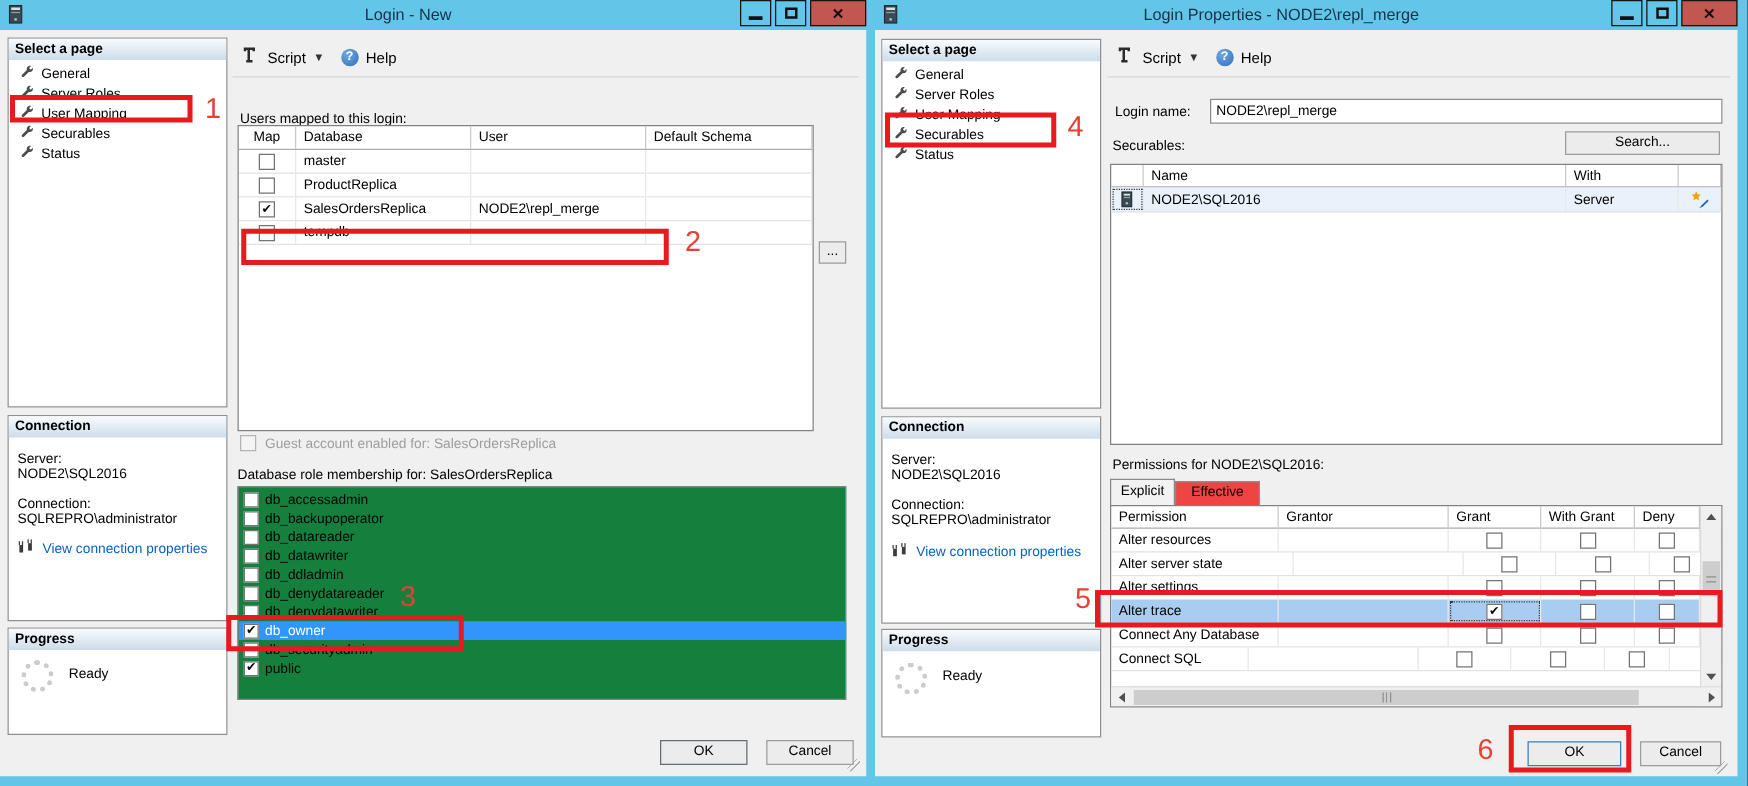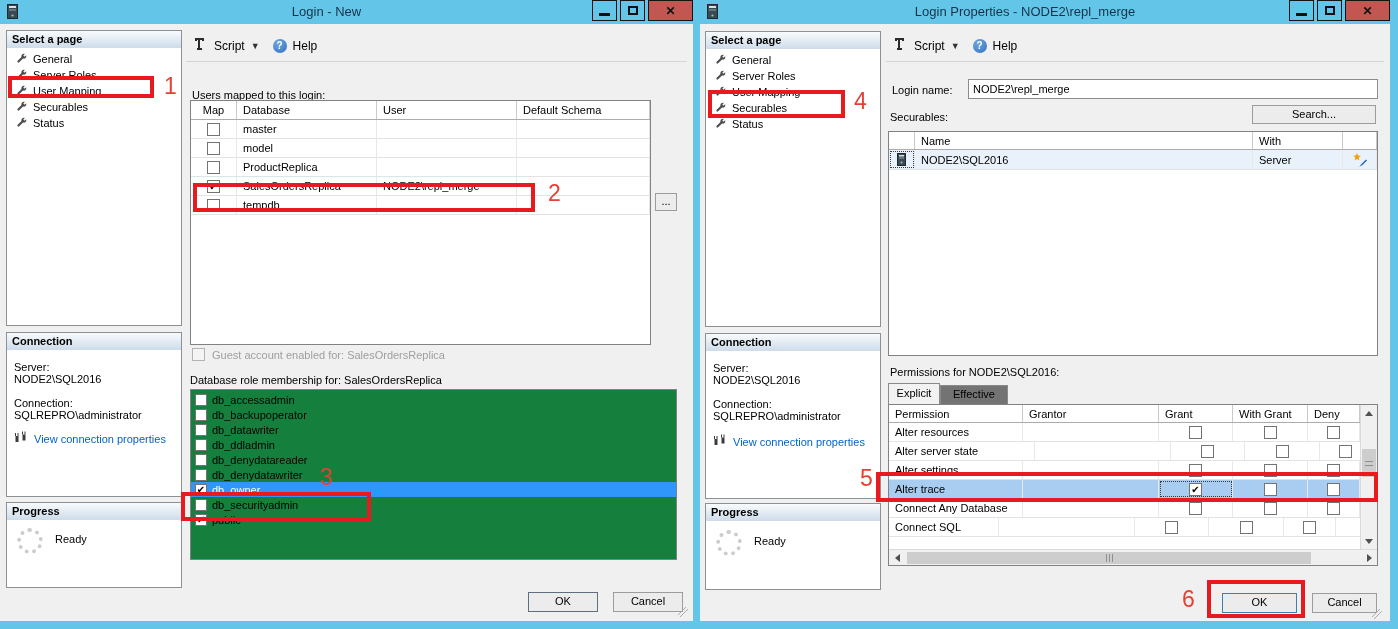--- a/index.html
+++ b/index.html
@@ -43,21 +43,21 @@
   .rolelist{position:absolute;background:#15803d;border:1px solid #7F8386;padding-top:2px;overflow:hidden}
   .rrow{display:flex;align-items:center;gap:5px;height:15px;padding-left:4px}
   .rrow .cb{width:12px;height:12px;line-height:10px}
   .rrow.sel{background:#3196FA;color:#fff}
   .field{position:absolute;background:#fff;border:1px solid #8A8D90;font-size:11px;padding:0 4px;font-family:"Liberation Sans",sans-serif}
   .sel-row{background:#E9F2FB}
   .hl-row{background:#A8CDF0}
   .dotted{outline:1px dotted #3a3a3a;outline-offset:-2px}
   .tab{position:absolute;border:1px solid #8a8a8a;border-bottom:none;text-align:center;font-size:11px;cursor:pointer}
   .tab.active{background:#F2F2F2;z-index:2}
-  .tab.inactive{background:#737373}
+  .tab.inactive{background:#ef4444}
   .vscroll{position:absolute;top:0;right:0;width:17px;background:#F0F0F0;border-left:1px solid #DADADA}
   .hscroll{position:absolute;left:0;right:0;bottom:0;height:16px;background:#F0F0F0;border-top:1px solid #DADADA}
   .sbtn{position:absolute;display:flex;align-items:center;justify-content:center;background:#F0F0F0}
   .tri{width:0;height:0}
   .tri.up{border-left:4px solid transparent;border-right:4px solid transparent;border-bottom:5px solid #505050}
   .tri.down{border-left:4px solid transparent;border-right:4px solid transparent;border-top:5px solid #505050}
   .tri.left{border-top:4px solid transparent;border-bottom:4px solid transparent;border-right:5px solid #505050}
   .tri.right{border-top:4px solid transparent;border-bottom:4px solid transparent;border-left:5px solid #505050}
   .vthumb{position:absolute;left:1px;right:1px;background:#CDCDCD;display:flex;align-items:center;justify-content:center}
   .hthumb{position:absolute;top:2px;height:12px;background:#CDCDCD;display:flex;align-items:center;justify-content:center}
@@ -187,28 +187,20 @@
             <span class="cb"></span>
           </div>
         <div class="c" style="width:140px">master</div>
         <div class="c" style="width:140px"></div>
         <div class="c" style="flex:1"></div>
       </div>
       <div class="trow data">
         <div class="c cc" style="width:46px">
             <span class="cb"></span>
           </div>
-        <div class="c" style="width:140px">model</div>
-        <div class="c" style="width:140px"></div>
-        <div class="c" style="flex:1"></div>
-      </div>
-      <div class="trow data">
-        <div class="c cc" style="width:46px">
-            <span class="cb"></span>
-          </div>
         <div class="c" style="width:140px">ProductReplica</div>
         <div class="c" style="width:140px"></div>
         <div class="c" style="flex:1"></div>
       </div>
       <div class="trow data">
         <div class="c cc" style="width:46px">
             <span class="cb">✔</span>
           </div>
         <div class="c" style="width:140px">SalesOrdersReplica</div>
         <div class="c" style="width:140px">NODE2\repl_merge</div>
@@ -234,20 +226,24 @@
     <div class="lbl" style="left:190px;top:374px">Database role membership for: SalesOrdersReplica</div>
 
     <div class="rolelist" style="left:190px;top:389px;width:487px;height:171px">
       <div class="rrow">
           <span class="cb"></span>
           <span>db_accessadmin</span>
         </div>
       <div class="rrow">
           <span class="cb"></span>
           <span>db_backupoperator</span>
+        </div>
+      <div class="rrow">
+          <span class="cb"></span>
+          <span>db_datareader</span>
         </div>
       <div class="rrow">
           <span class="cb"></span>
           <span>db_datawriter</span>
         </div>
       <div class="rrow">
           <span class="cb"></span>
           <span>db_ddladmin</span>
         </div>
       <div class="rrow">

